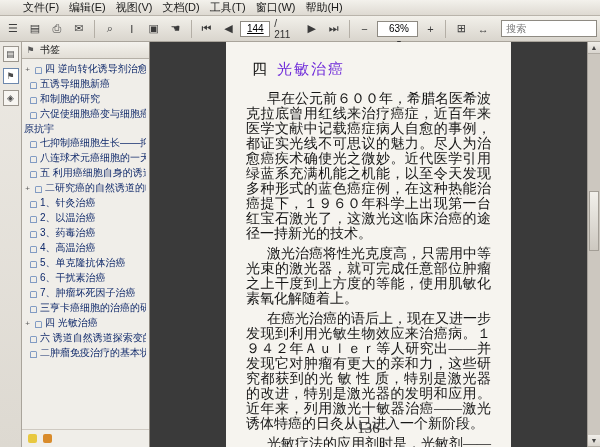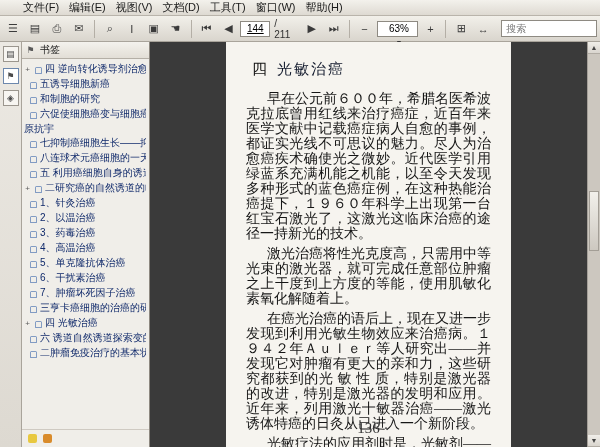--- a/index.html
+++ b/index.html
@@ -98,21 +98,21 @@
   
   .docarea { flex:1; background:#3a3a3a; display:flex; justify-content:center; overflow:hidden; position:relative; }
   .page {
     width:285px; background:#f6f4ef; margin-top:0; height:100%;
     padding:14px 20px 6px 20px;
     font-family:"Liberation Serif", serif;
     color:#1a1a1a; position:relative;
   }
   .chapline { display:flex; align-items:baseline; gap:10px; margin:4px 0 12px 6px; }
   .chapnum { font-size:15px; color:#111; }
-  .chaptitle { font-size:15px; letter-spacing:2px; color:#0f172a; }
+  .chaptitle { font-size:15px; letter-spacing:2px; color:#6d28d9; }
   .para { font-size:14px; line-height:15px; text-align:justify; text-indent:21px; margin:0 0 5px 0; color:#161616; }
   .pagenum { position:absolute; bottom:10px; left:0; width:100%; text-align:center; font-size:15px; color:#333; }
 
   
   .docscroll { width:13px; background:#ddd9d2; border-left:1px solid #a5a099; display:flex; flex-direction:column; }
   .dsbtn { height:12px; background:linear-gradient(#f0eee9,#d9d5ce); border-bottom:1px solid #b1aca4; font-size:7px; color:#444; display:flex; align-items:center; justify-content:center; }
   .dstrack { flex:1; background:#ccc7bf; position:relative; }
   .dsthumb { position:absolute; left:1px; right:1px; top:36%; height:60px; background:linear-gradient(#f2f0eb,#cdc8c0); border:1px solid #a39e96; }
 
   

